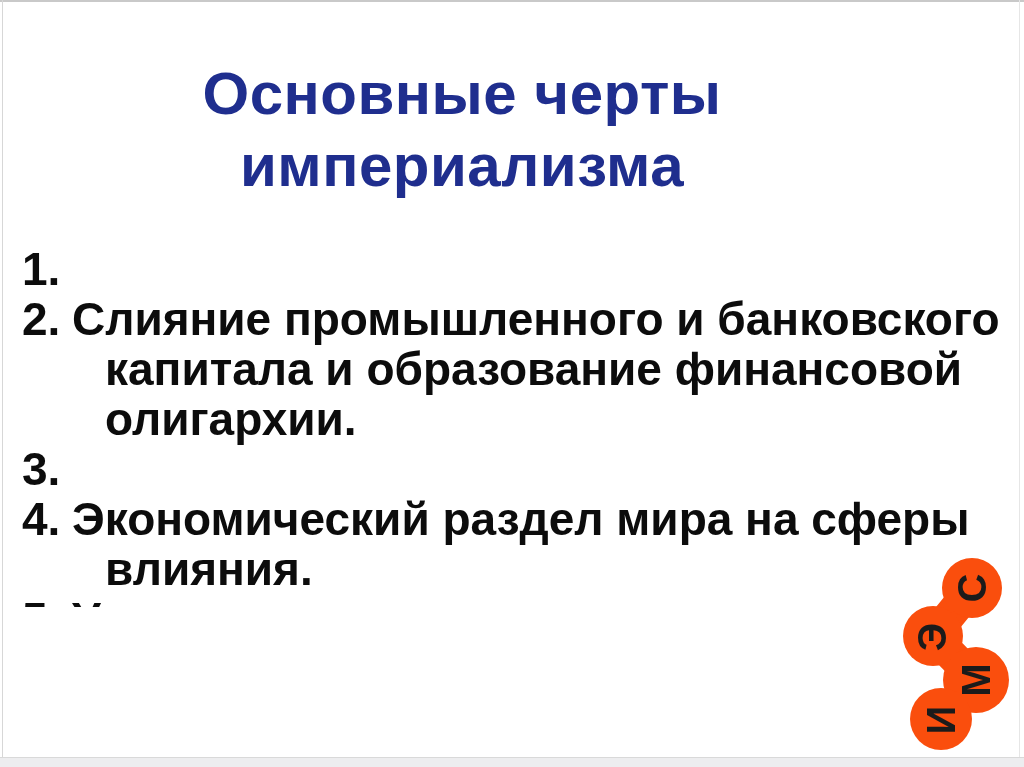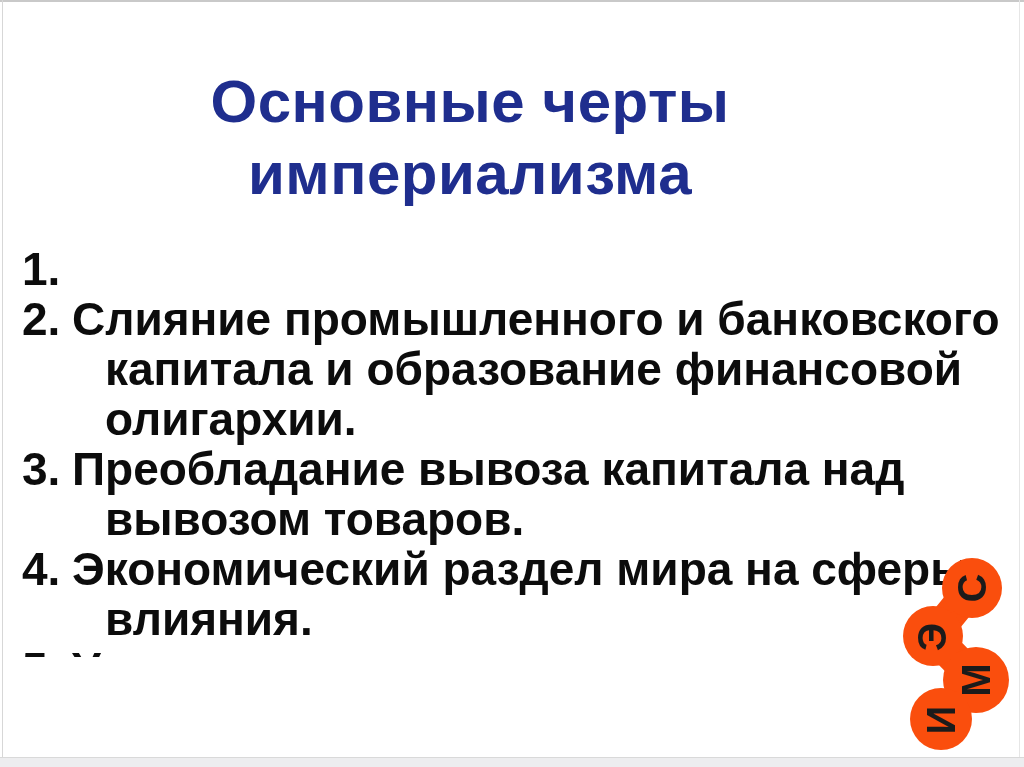--- a/index.html
+++ b/index.html
@@ -6,21 +6,21 @@
   .screen{
     position:relative;width:1024px;height:767px;background:#ffffff;
     overflow:hidden;font-family:"Liberation Sans",sans-serif;
   }
   .edge-top{position:absolute;left:0;top:0;width:1024px;height:2px;background:#c9c9c9;}
   .edge-left{position:absolute;left:2px;top:0;width:1px;height:767px;background:#d7d7d7;}
   .edge-right{position:absolute;left:1019px;top:0;width:1px;height:767px;background:#e6e6e6;}
   .bottom-strip{position:absolute;left:0;top:757px;width:1024px;height:10px;background:#ededef;border-top:1px solid #d9d9d9;}
 
   .title{
-    position:absolute;left:0;top:58px;width:924px;margin:8px;
+    position:absolute;left:0;top:58px;width:924px;margin:0;
     text-align:center;font-size:60px;line-height:72px;font-weight:bold;
     color:#1f2e8e;white-space:pre;letter-spacing:0.5px;
   }
   .list{
     position:absolute;left:22px;top:244px;width:995px;
     font-size:46px;line-height:50px;font-weight:bold;color:#0c0c0c;
   }
   .item{display:flex;align-items:flex-start;}
   .item .marker{flex:0 0 50px;white-space:pre;}
   .item .text{white-space:pre;text-indent:-33px;padding-left:33px;}
@@ -48,22 +48,20 @@
       <span class="marker">1.</span>
     </div>
     <div class="item">
       <span class="marker">2.</span>
       <span class="text">Слияние промышленного и банковского
 капитала и образование финансовой
 олигархии.</span>
     </div>
     <div class="item">
       <span class="marker">3.</span>
-      <span class="text">Преобладание вывоза капитала над
-вывозом товаров.</span>
     </div>
     <div class="item">
       <span class="marker">4.</span>
       <span class="text">Экономический раздел мира на сферы
 влияния.</span>
     </div>
     <div class="item clipped">
       <span class="marker">5.</span>
       <span class="text">У</span>
     </div>

